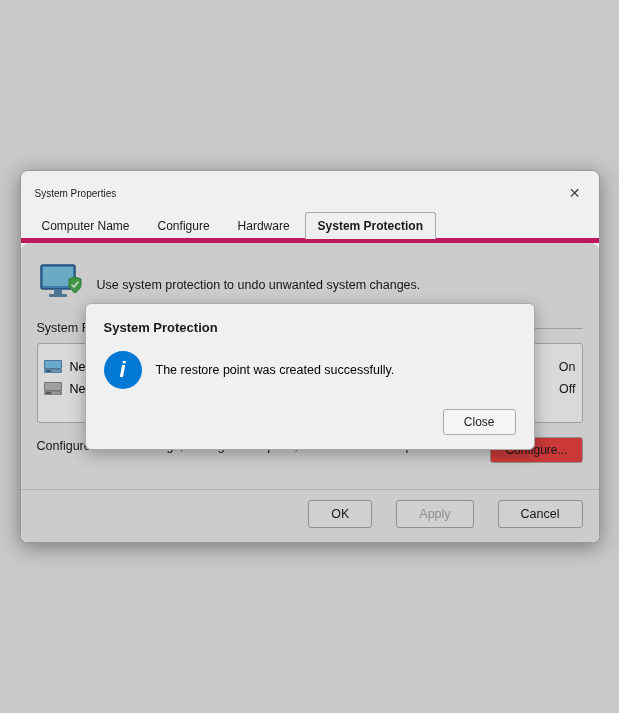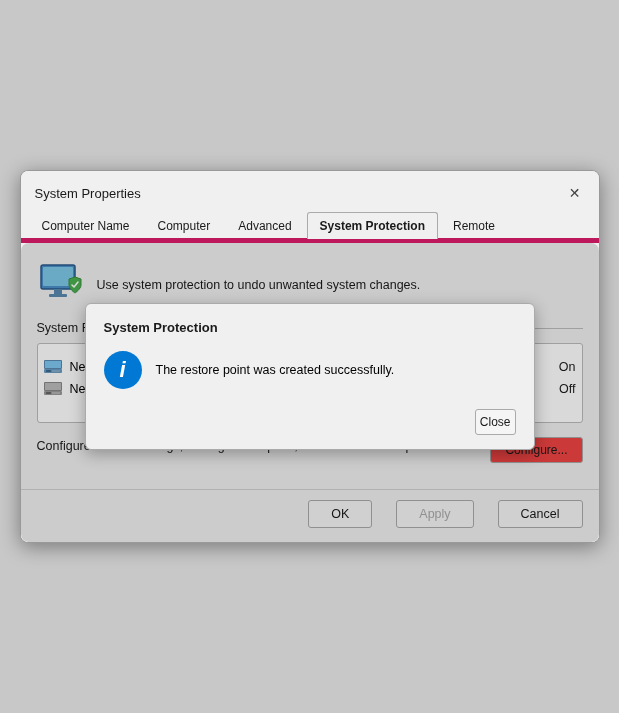--- a/index.html
+++ b/index.html
@@ -23,21 +23,21 @@
     }
     .title-bar {
       background: #f0f0f0;
       padding: 10px 12px 6px 14px;
       display: flex;
       align-items: center;
       justify-content: space-between;
       border-bottom: none;
     }
     .title-bar-title {
-      font-size: 13px;
+      font-size: 10px;
       color: #1a1a1a;
       font-weight: normal;
     }
     .close-btn {
       width: 24px;
       height: 24px;
       border: none;
       background: transparent;
       cursor: pointer;
       display: flex;
@@ -141,21 +141,21 @@
     }
     .dialog-message {
       font-size: 12.5px;
       color: #000000;
     }
     .dialog-actions {
       display: flex;
       justify-content: flex-end;
     }
     .dialog-close-btn {
-      padding: 5px 4px;
+      padding: 5px 20px;
       font-size: 12px;
       background: #f5f5f5;
       border: 1px solid #aaa;
       border-radius: 3px;
       cursor: pointer;
       color: #1a1a1a;
     }
     
     .volumes-list {
       padding-top: 6px;
@@ -235,30 +235,27 @@
   <div class="title-bar">
     <span class="title-bar-title">System Properties</span>
     <button class="close-btn">✕</button>
   </div>
 
   <div class="tab-bar">
     <div class="tab">
       <span>Computer Name</span>
     </div>
     <div class="tab">
-      <span>Computer</span>
+      <span>Configure</span>
     </div>
     <div class="tab">
-      <span>Advanced</span>
+      <span>Hardware</span>
     </div>
     <div class="tab active">
       <span>System Protection</span>
-    </div>
-    <div class="tab">
-      <span>Remote</span>
     </div>
   </div>
 
   <div class="window-inner">
     <div class="content">
 
       <div class="info-section">
         <div class="system-icon">
           
           <svg width="48" height="48" viewBox="0 0 48 48" xmlns="http://www.w3.org/2000/svg">

